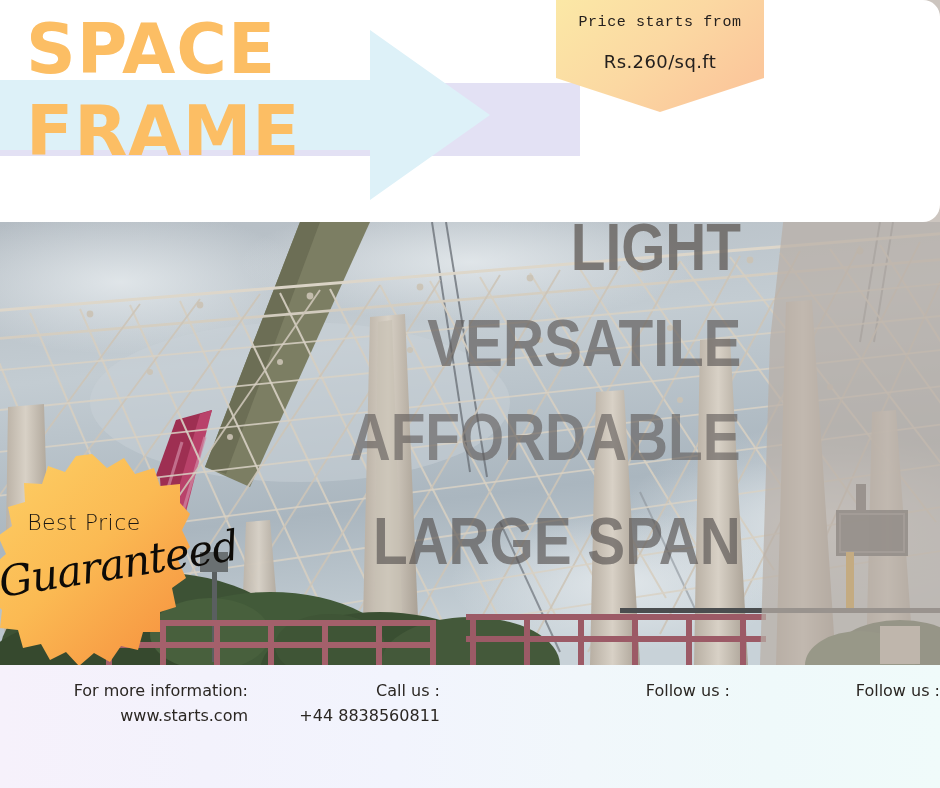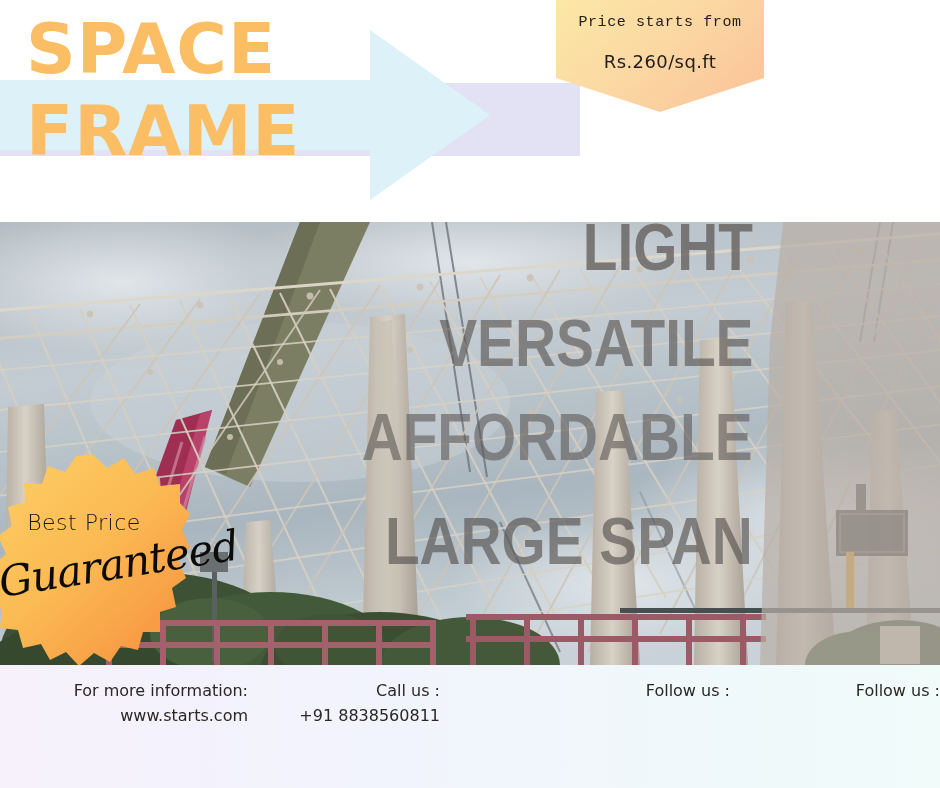--- a/index.html
+++ b/index.html
@@ -19,20 +19,21 @@
     background: #ffffff;
   }
 
   
   .header-zone {
     position: absolute;
     left: 0; top: 0;
     width: 940px; height: 222px;
     background: #ffffff;
     overflow: hidden;
+    border-radius: 17px;
   }
   .lavender-band {
     position: absolute;
     left: 0; top: 83px;
     width: 580px; height: 73px;
     background: #e3e1f4;
   }
   .arrow-shape {
     position: absolute;
     left: 0; top: 20px;
@@ -92,21 +93,21 @@
 
   
   .gray-panel {
     position: absolute;
     left: 0; top: 0;
     width: 940px; height: 665px;
     pointer-events: none;
   }
   .feature-words {
     position: absolute;
-    left: 16px; top: 0;
+    left: 4px; top: 0;
     width: 753px; height: 665px;
   }
   .fw {
     position: absolute;
     right: 16px;
     font-family: "Liberation Sans Narrow", "Liberation Sans", sans-serif;
     font-weight: 700;
     font-size: 66px;
     line-height: 1;
     letter-spacing: 0px;
@@ -439,21 +440,21 @@
     <div class="badge-guaranteed">Guaranteed</div>
   </div>
 
   <div class="footer-zone">
     <div class="foot-col fc-a">
       <span class="fc-title">For more information:</span>
       <span class="fc-value">www.starts.com</span>
     </div>
     <div class="foot-col fc-b">
       <span class="fc-title">Call us :</span>
-      <span class="fc-value">+91 8838560811</span>
+      <span class="fc-value">+44 8838560811</span>
     </div>
     <div class="foot-col fc-c">
       <span class="fc-title">Follow us :</span>
     </div>
     <div class="foot-col fc-d">
       <span class="fc-title">Follow us :</span>
     </div>
   </div>
 
 </div>

